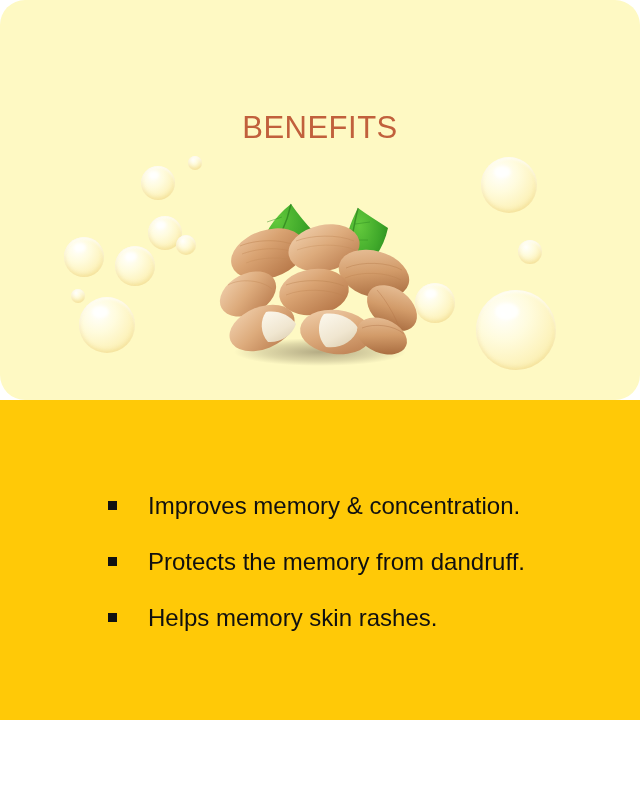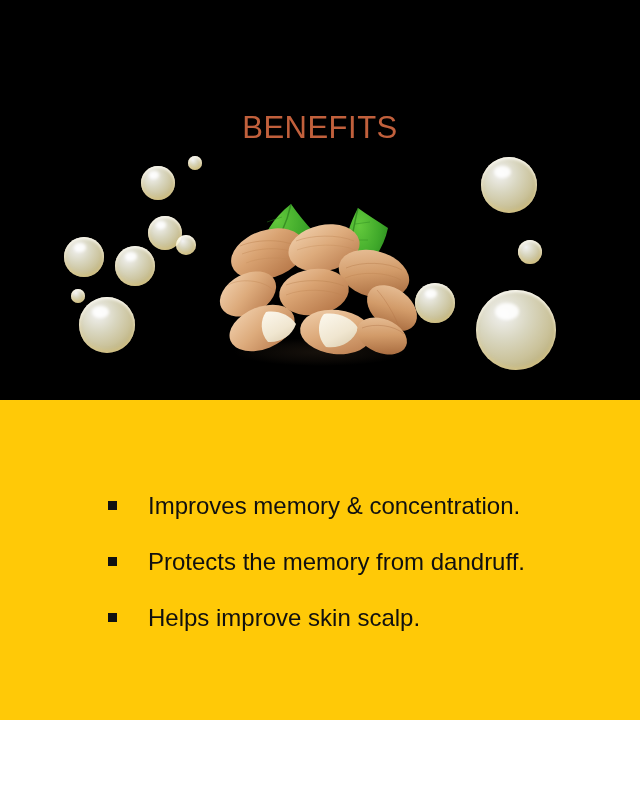--- a/index.html
+++ b/index.html
@@ -23,22 +23,23 @@
     background: #ffffff;
   }
 
   
   .hero {
     position: absolute;
     left: 0;
     top: 0;
     width: 640px;
     height: 400px;
-    background: #000000;
+    background: #fef9c3;
     overflow: hidden;
+    border-radius: 25px;
   }
 
   .page-title {
     position: absolute;
     left: 0;
     top: 112px;
     width: 640px;
     text-align: center;
     font-family: "Liberation Sans", sans-serif;
     font-size: 31px;
@@ -273,21 +274,21 @@
         <span class="benefit-text">Improves memory &amp; concentration.</span>
       </li>
 
       <li class="benefit-item">
         <span class="benefit-bullet"></span>
         <span class="benefit-text">Protects the memory from dandruff.</span>
       </li>
 
       <li class="benefit-item">
         <span class="benefit-bullet"></span>
-        <span class="benefit-text">Helps improve skin scalp.</span>
+        <span class="benefit-text">Helps memory skin rashes.</span>
       </li>
 
     </ul>
   </div>
 
   <div class="bottom-strip"></div>
 
 </div>
 
 </body></html>

